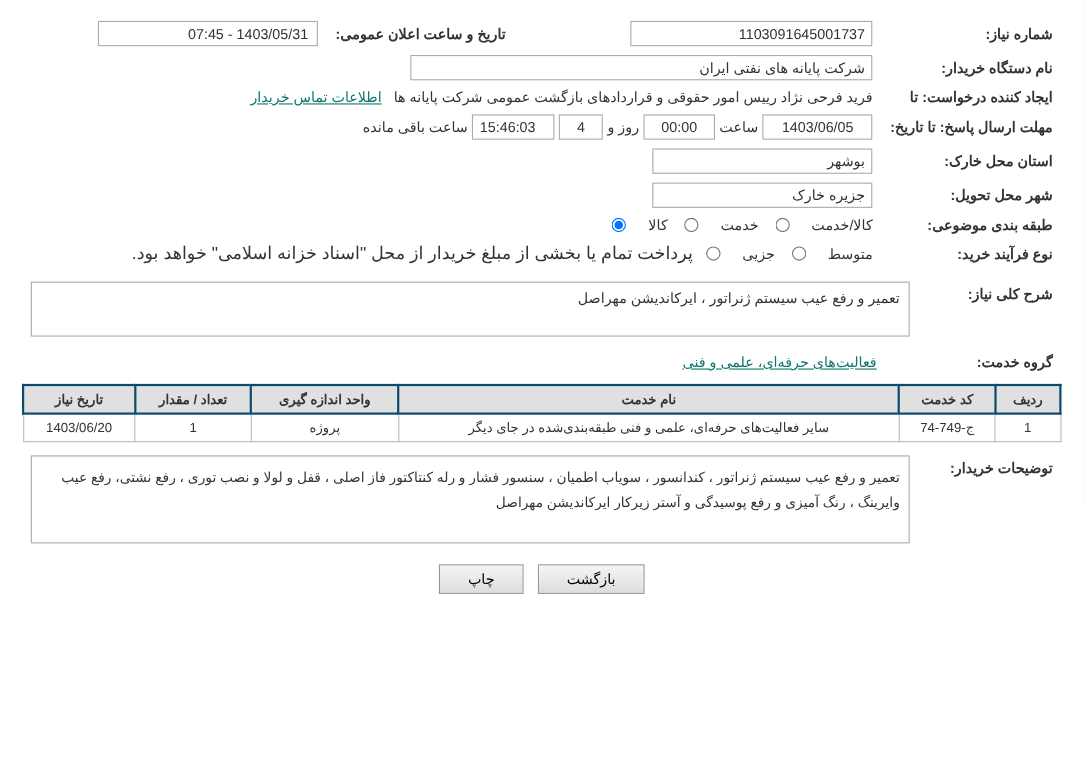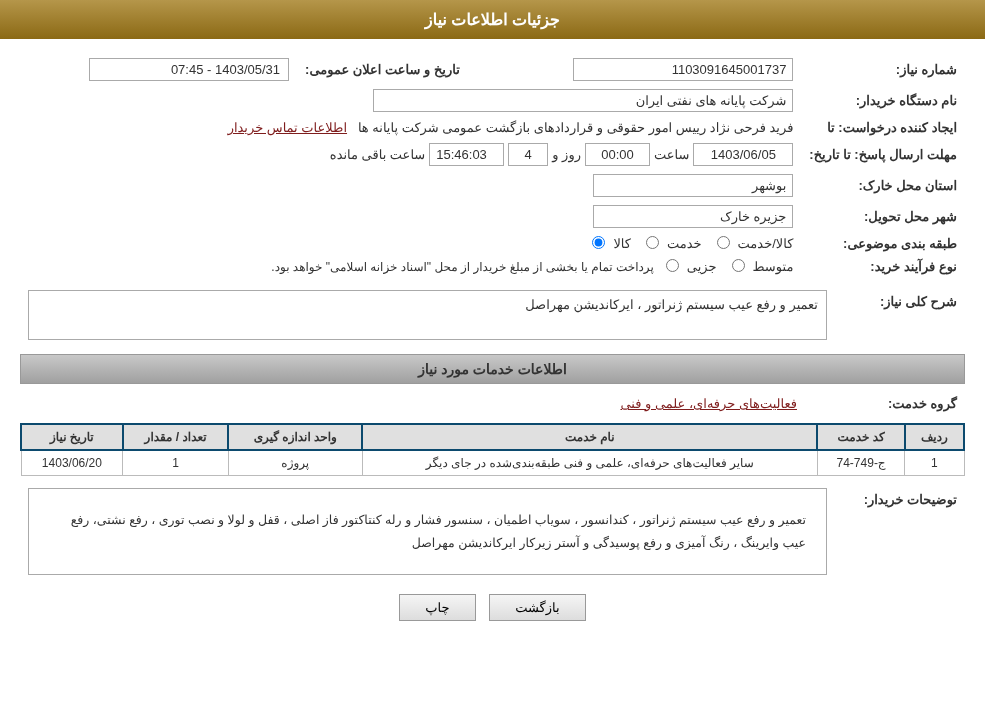--- a/index.html
+++ b/index.html
@@ -48,21 +48,21 @@
     }
     .input-box {
       border: 1px solid #aaa;
       background: #fff;
       padding: 3px 6px;
       display: inline-block;
       min-width: 200px;
       text-align: right;
     }
     .blue-link {
-      color: #7f1d1d;
+      color: #0f766e;
       text-decoration: underline;
       cursor: pointer;
     }
     .section-title {
       background: linear-gradient(to bottom, #c8c8c8, #a0a0a0);
       color: #333;
       font-weight: bold;
       font-size: 14px;
       text-align: center;
       padding: 6px 10px;
@@ -104,26 +104,26 @@
       text-align: left;
     }
     .radio-group {
       display: inline-flex;
       gap: 15px;
       align-items: center;
       direction: rtl;
     }
     .radio-item {
       display: flex;
-      align-items: flex-start;
-      gap: 8px;
+      align-items: center;
+      gap: 20px;
     }
     .note-text {
       color: #333;
-      font-size: 12px;
+      font-size: 16px;
     }
     .description-box {
       border: 1px solid #aaa;
       padding: 6px 8px;
       min-height: 50px;
       text-align: right;
       background: #fff;
       width: 100%;
     }
     .services-table {
@@ -142,21 +142,21 @@
     .services-table td {
       border: 1px solid #bbb;
       padding: 5px 8px;
       text-align: center;
     }
     .services-table tr:nth-child(even) {
       background: #f9f9f9;
     }
     .buyer-notes {
       border: 1px solid #aaa;
-      padding: 20px;
+      padding: 8px;
       min-height: 80px;
       text-align: right;
       background: #fff;
       line-height: 1.8;
       font-size: 12.5px;
     }
     .action-buttons {
       text-align: center;
       margin-top: 15px;
       padding-bottom: 15px;
@@ -177,23 +177,20 @@
       border: 1px solid #aaa;
       padding: 3px 8px;
       background: #fff;
       min-width: 200px;
     }
   </style>
 </head>
 <body>
 
 <div class="page-wrapper">
-  <div class="header-bar">
-    <span>جزئیات اطلاعات نیاز</span>
-  </div>
 
   <div class="content-area">
     <div class="inner-content">
 
       <table class="info-table">
 
         <tbody>
             <tr>
           <td class="label-cell">شماره نیاز:</td>
           <td class="value-cell">
@@ -295,21 +292,20 @@
         <tbody>
             <tr>
           <td class="label-cell" style="vertical-align:top; padding-top:8px; width:130px;">شرح کلی نیاز:</td>
           <td>
             <div class="description-box">تعمیر و رفع عیب سیستم ژنراتور ،  ایرکاندیشن مهراصل</div>
           </td>
         </tr>
       </tbody>
         </table>
 
-      <div class="section-title">اطلاعات خدمات مورد نیاز</div>
 
       <table class="info-table">
         <tbody>
             <tr>
           <td class="label-cell">گروه خدمت:</td>
           <td>
             <span class="blue-link">فعالیت‌های حرفه‌ای، علمی و فنی</span>
           </td>
         </tr>
       </tbody>

